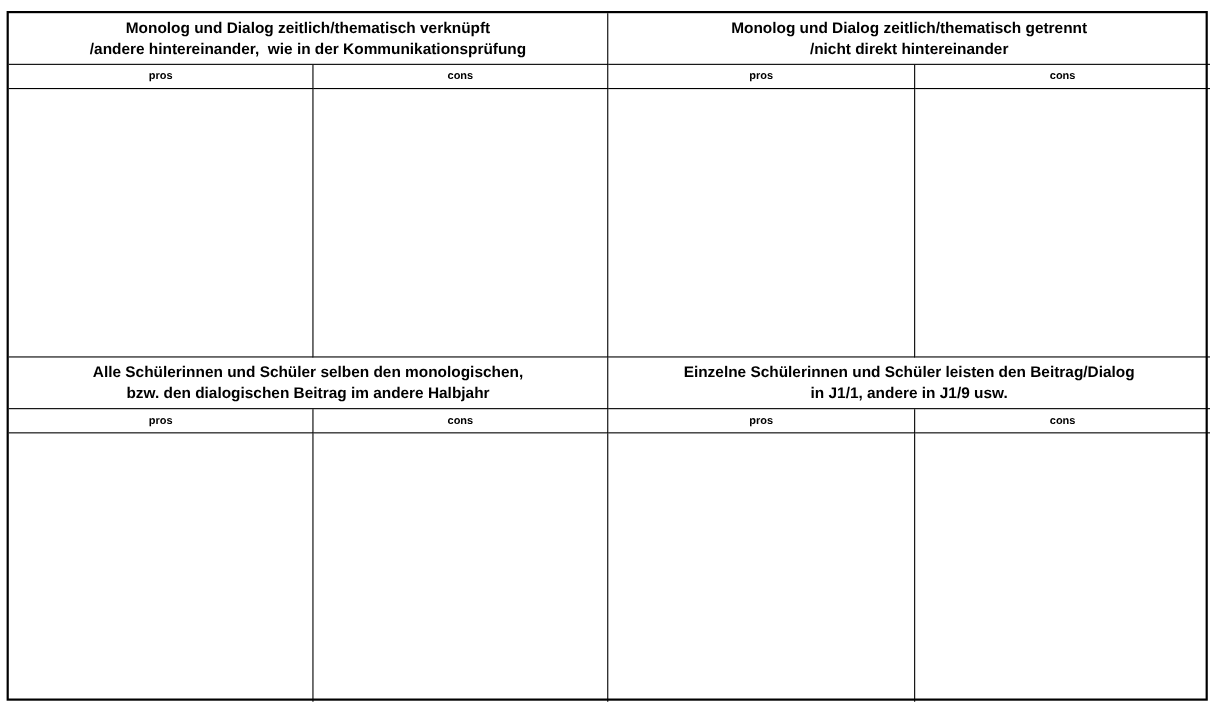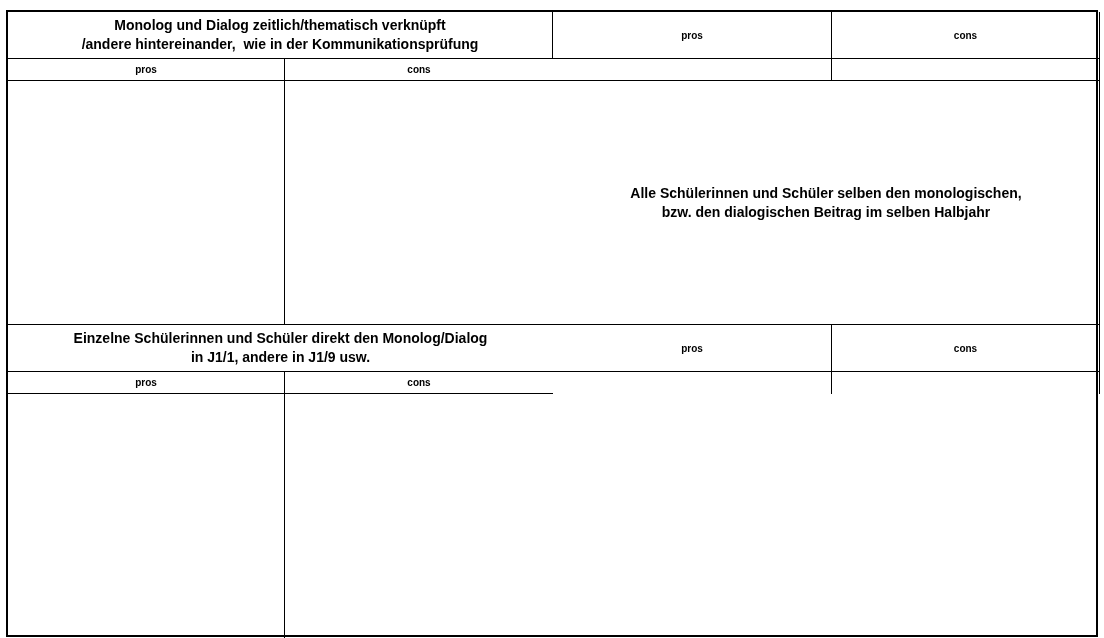--- a/index.html
+++ b/index.html
@@ -23,37 +23,41 @@
   </style>
 </head>
 <body>
 
 <div class="grid">
 
   <div class="cell title">
     <span>Monolog und Dialog zeitlich/thematisch verknüpft</span>
     <span>/andere hintereinander,  wie in der Kommunikationsprüfung</span>
   </div>
+  <div class="cell title lastcol">
+    <span>Monolog und Dialog zeitlich/thematisch getrennt</span>
+    <span>/nicht direkt hintereinander</span>
+  </div>
 
   <div class="cell sub">pros</div>
   <div class="cell sub">cons</div>
   <div class="cell sub">pros</div>
   <div class="cell sub lastcol">cons</div>
 
   <div class="cell body-cell"></div>
   <div class="cell body-cell"></div>
   <div class="cell body-cell"></div>
   <div class="cell body-cell lastcol"></div>
 
   <div class="cell title">
     <span>Alle Schülerinnen und Schüler selben den monologischen,</span>
-    <span>bzw. den dialogischen Beitrag im selben Halbjahr</span>
+    <span>bzw. den dialogischen Beitrag im andere Halbjahr</span>
   </div>
   <div class="cell title lastcol">
-    <span>Einzelne Schülerinnen und Schüler direkt den Monolog/Dialog</span>
+    <span>Einzelne Schülerinnen und Schüler leisten den Beitrag/Dialog</span>
     <span>in J1/1, andere in J1/9 usw.</span>
   </div>
 
   <div class="cell sub">pros</div>
   <div class="cell sub">cons</div>
   <div class="cell sub">pros</div>
   <div class="cell sub lastcol">cons</div>
 
   <div class="cell body-cell lastrow"></div>
   <div class="cell body-cell lastrow"></div>

